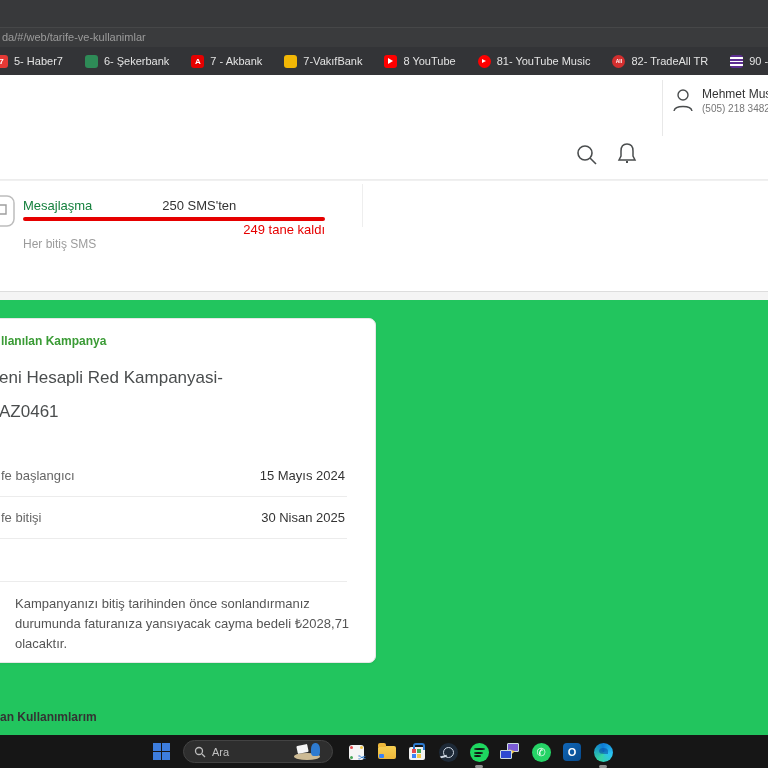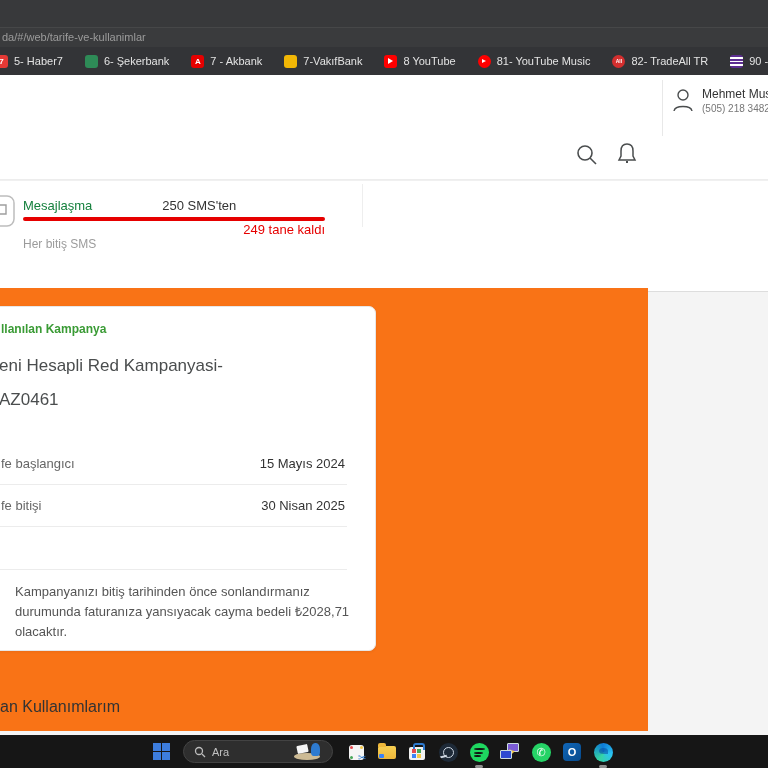--- a/index.html
+++ b/index.html
@@ -48,33 +48,33 @@
   .usage-label { position:absolute; left:23px; top:17px; font-size:13px; color:#15803d; }
   .usage-right { position:absolute; right:443px; top:17px; display:flex; gap:7px; font-size:13px; white-space:nowrap; direction:rtl; }
   .usage-right span { direction:ltr; }
   .usage-quota { color:#333; }
   .usage-remaining { color:#e60000;margin-top:24px; }
   .usage-bar { position:absolute; left:23px; top:36px; width:302px; height:4px; border-radius:2px; background:#e60000; }
   .usage-desc { position:absolute; left:23px; top:56px; font-size:12px; color:#9b9b9b; }
   .usage-vdiv { position:absolute; left:362px; top:3px; width:1px; height:43px; background:#eee; }
 
   
-  .main { position:absolute; left:0; top:288px; width:648px; height:443px; background:#f97316; }
+  .main { position:absolute; left:0; top:300px; width:768px; height:443px; background:#22c55e; }
   .card { position:absolute; left:-60px; top:18px; width:436px; height:345px; background:#fff;
     border:1px solid #e7e7e7; border-radius:7px; box-shadow:0 1px 3px rgba(0,0,0,.06); }
   .card-label { position:absolute; left:60px; top:15px; font-size:12px; font-weight:bold; color:#3a9b35; }
   .card-title { position:absolute; left:58px; top:42px; font-size:17px; font-weight:300; color:#4a4d4e; line-height:34px; }
   .card-row-label { position:absolute; left:60px; font-size:13px; color:#666; }
   .card-row-value { position:absolute; right:30px; font-size:13px; color:#333;text-align:center; }
   .row1 { top:149px; } .row2 { top:191px; }
   .card-div { position:absolute; left:55px; right:28px; height:1px; background:#ececec; }
   .div1 { top:177px; } .div2 { top:219px; } .div3 { top:262px; }
   .card-month { position:absolute; left:74px; top:233px; font-size:13px; color:#333; }
   .card-note { position:absolute; left:74px; top:275px; width:345px; font-size:13px; color:#555; line-height:1.55; }
-  .section-heading { position:absolute; left:0; top:410px; font-size:16px; font-weight:normal; color:#333; white-space:nowrap; }
+  .section-heading { position:absolute; left:0; top:410px; font-size:12px; font-weight:bold; color:#333; white-space:nowrap; }
 
   
   .taskbar { position:absolute; left:0; top:735px; width:768px; height:33px; background:#161616; }
   .start { position:absolute; left:153px; top:8px; width:17px; height:17px; display:grid;
     grid-template-columns:8px 8px; grid-template-rows:8px 8px; gap:1px; cursor:pointer; }
   .start span { background:#3d7ddd; }
   .search-pill { position:absolute; left:183px; top:5px; width:150px; height:23px; background:#2e2e2e;
     border:1px solid #434343; border-radius:12px; display:flex; align-items:center; padding:0 6px 0 10px; cursor:pointer; }
   .search-pill .txt { font-size:11px; color:#c0c0c0; margin-left:6px; flex:1; }
   .pill-art { position:relative; width:34px; height:19px; overflow:hidden; }

